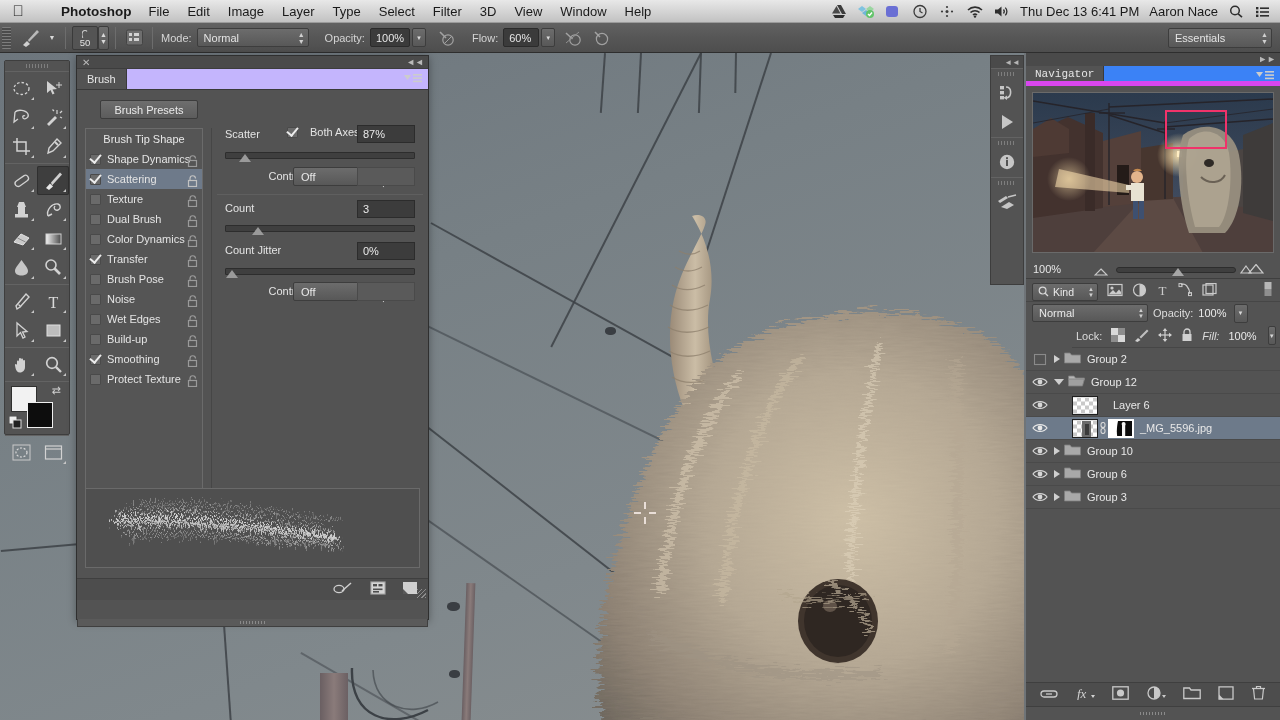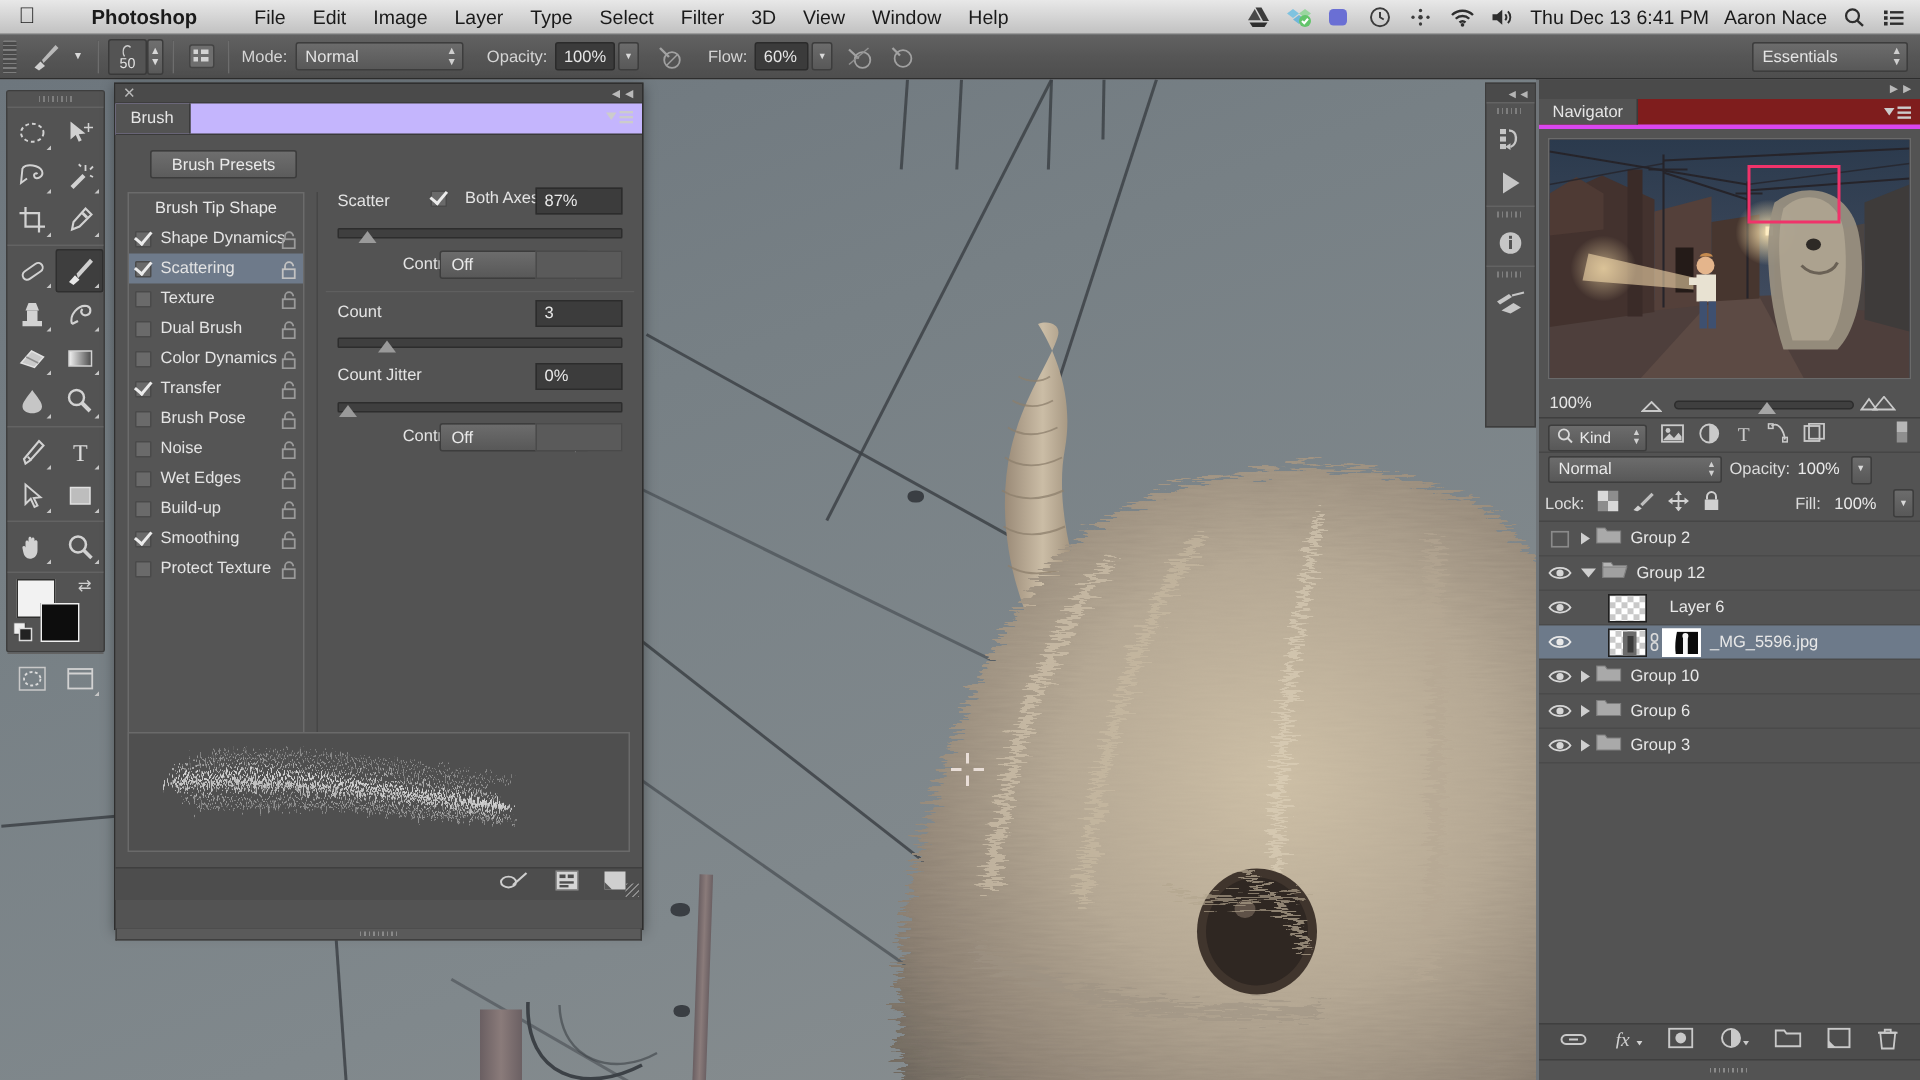--- a/index.html
+++ b/index.html
@@ -14,21 +14,21 @@
 
   
   .macbar {
     position: absolute; left: 0; top: 0; width: 1280px; height: 23px;
     background: linear-gradient(to bottom, #e8e8e8 0%, #d3d3d3 55%, #c2c2c2 100%);
     border-bottom: 1px solid #9b9b9b;
     display: flex; align-items: center;
     font-size: 13px; color: #1a1a1a;
   }
   .macbar .apple { width: 36px; text-align: center; font-size: 15px; line-height: 1; padding-bottom:2px;}
-  .macbar .appname { font-weight: bold; font-size: 13.5px; margin-right: 29px; padding-left: 25px; }
+  .macbar .appname { font-weight: bold; font-size: 13.5px; margin-right: 8px; padding-left: 25px; }
   .macbar .mi { padding: 0 9px; font-size: 13px; white-space: nowrap; }
   .macbar .spacer { flex: 1; }
   .macbar .right { display: flex; align-items: center; gap: 10px; padding-right: 8px; }
   .macbar .right .txt { font-size: 13px; white-space: nowrap; }
   .statusicon { width: 17px; height: 15px; display:inline-block; position: relative; }
 
   
   .optbar {
     position: absolute; left: 0; top: 23px; width: 1280px; height: 30px;
     background: linear-gradient(to bottom, #626262 0%, #565656 50%, #4e4e4e 100%);
@@ -185,21 +185,21 @@
   .minidock .md-top{height:12px;background:#4a4a4a;display:flex;align-items:center;justify-content:flex-end;
      padding-right:3px;font-size:8px;color:#b5b5b5;}
   .md-grp{border-top:1px solid #636363;padding:3px 0;display:flex;flex-direction:column;align-items:center;gap:5px;}
   .md-grip{width:18px;height:4px;background:repeating-linear-gradient(to right,#7e7e7e 0 1px,#535353 1px 3px);}
   .md-icon{width:26px;height:24px;display:flex;align-items:center;justify-content:center;}
 
   
   .rightcol { position:absolute; left:1026px; top:53px; width:254px; height:667px; background:#535353;}
   .rp-top { height:13px; background:#4a4a4a; position:relative;}
   .rp-top .collapse{position:absolute;right:4px;top:1px;font-size:9px;color:#b9b9b9;}
-  .nav-tabs { height:20px; background:#7f1d1d; display:flex; position:relative; border-bottom:3px solid #d946ef;}
+  .nav-tabs { height:20px; background:#3b82f6; display:flex; position:relative; border-bottom:5px solid #d946ef;font-family:Liberation Mono, monospace;}
   .nav-tab { background:#535353; padding:0 9px; display:flex; align-items:center; font-size:11px;
     color:#e6e6e6; border-right:1px solid #3a3a3a;}
   .nav-tab.inactive{background:#454545;color:#bfbfbf;}
   .navthumb { margin:6px; height:161px; border:1px solid #6a6a6a; position:relative; overflow:hidden;
      background:#2a2a33;}
   .navview { position:absolute; border:2px solid #f0336a; }
   .navzoom { height:20px; display:flex; align-items:center; font-size:11px; color:#e6e6e6;
      padding-left:7px; gap:0; position:relative; border-bottom:1px solid #3f3f3f;}
   .zoomslider{position:absolute;left:90px;right:44px;top:8px;height:6px;background:#3f3f3f;
      border:1px solid #2d2d2d;border-radius:3px;}
@@ -212,21 +212,21 @@
   .filterbar{height:23px;display:flex;align-items:flex-end;gap:9px;padding:0 6px;
      border-bottom:1px solid #464646;}
   .kindbox{height:18px;width:66px;background:linear-gradient(to bottom,#6c6c6c,#585858);
      border:1px solid #3d3d3d;border-radius:2px;display:flex;align-items:center;gap:4px;
      padding:0 3px 0 5px;font-size:10.5px;color:#e9e9e9;}
   .blendbar{height:22px;display:flex;align-items:center;gap:5px;padding:0 6px;}
   .blend-dd{height:18px;width:116px;background:linear-gradient(to bottom,#6c6c6c,#585858);
      border:1px solid #3d3d3d;border-radius:2px;display:flex;align-items:center;
      justify-content:space-between;padding:0 3px 0 6px;font-size:11px;color:#e9e9e9;}
   .lockbar{height:24px;display:flex;align-items:center;gap:9px;padding:0 4px;
-     font-size:11px;color:#dcdcdc; border-bottom:1px solid #464646;}
+     font-size:11px;color:#dcdcdc; border-bottom:1px solid #464646;margin-left:46px;}
 
   .layerlist{position:relative;}
   .layerrow{height:23px;display:flex;align-items:center;border-bottom:1px solid #4a4a4a;
      position:relative;}
   .layerrow.sel{background:#6d7a8a;}
   .eyecell{width:28px;display:flex;align-items:center;justify-content:center;}
   .tri{width:0;height:0;border-top:4px solid transparent;border-bottom:4px solid transparent;
      border-left:6px solid #cfcfcf;margin-right:4px;}
   .tri.open{border-left:5px solid transparent;border-right:5px solid transparent;
      border-top:6px solid #cfcfcf;border-bottom:none;margin-right:4px;}
@@ -1184,21 +1184,21 @@
               <polygon points="14,7 11,4.7 11,9.3"></polygon>
             </g>
           </svg>
       </span>
       <span>
         <svg width="12" height="14" viewBox="0 0 12 14">
             <path d="M3 6 V4 A3 3 0 0 1 9 4 V6" fill="none" stroke="#d0d0d0" stroke-width="1.3"></path>
             <rect x="1.5" y="6" width="9" height="7" fill="#d0d0d0"></rect>
           </svg>
       </span>
-      <span style="margin-left:auto;font-size:11px;color:#dcdcdc;">Fill:</span>
+      <span style="margin-left:auto;font-size:11px;color:#dcdcdc;font-style:italic;">Fill:</span>
       <span style="font-size:11px;color:#eaeaea;">100%</span>
       <span class="smallarrow">▼</span>
     </div>
 
     <div class="layerlist">
 
       <div class="layerrow">
         <span class="eyecell">
           <svg width="15" height="13" viewBox="0 0 15 13">
               <rect x="1.5" y="1.5" width="11" height="10" fill="none" stroke="#8a8a8a" stroke-width="1.1"></rect>

